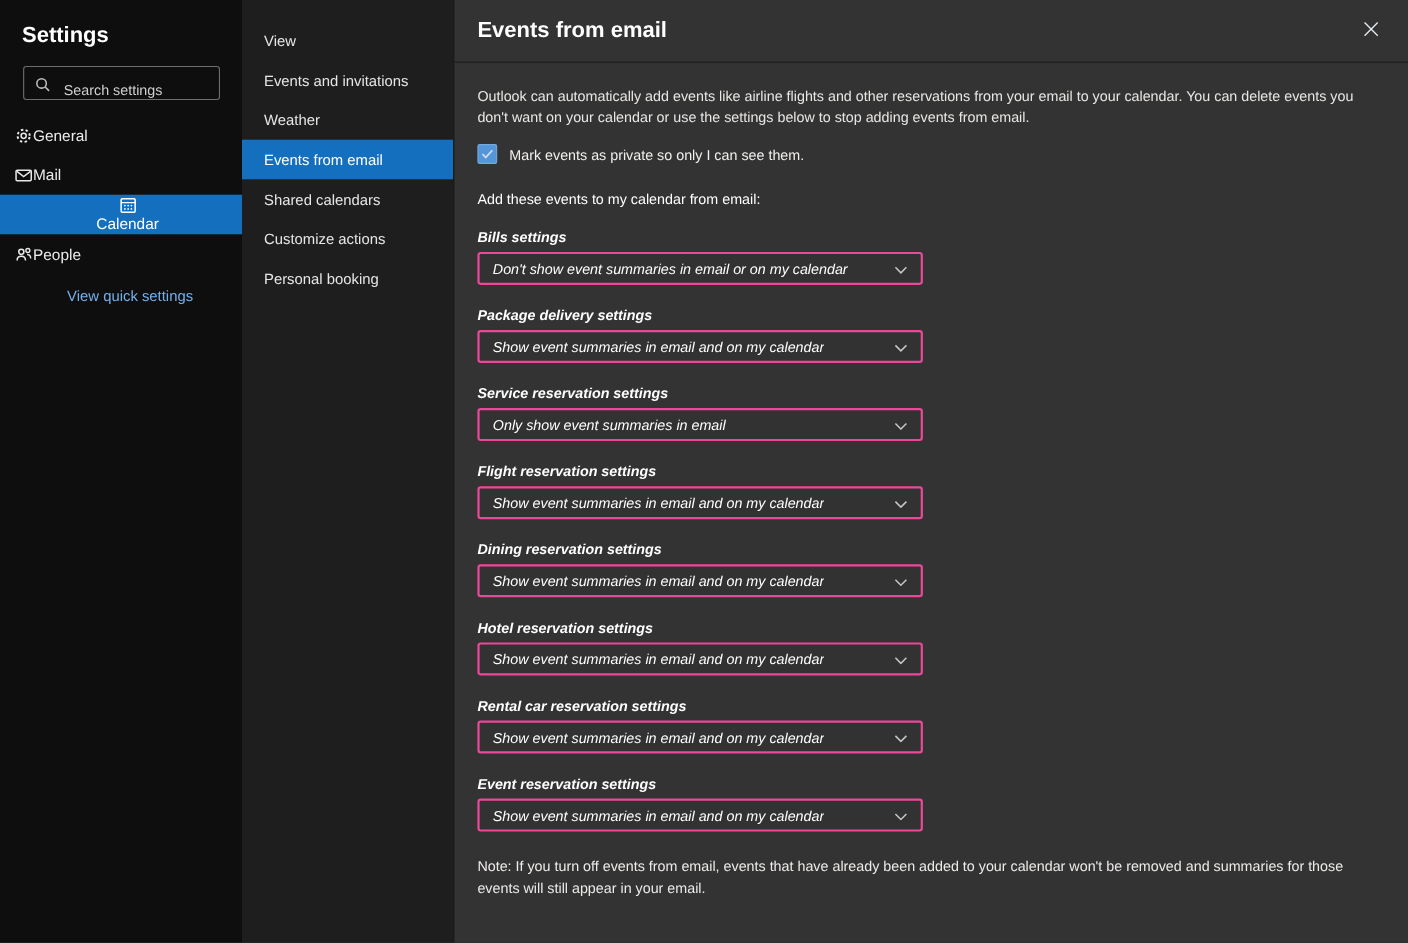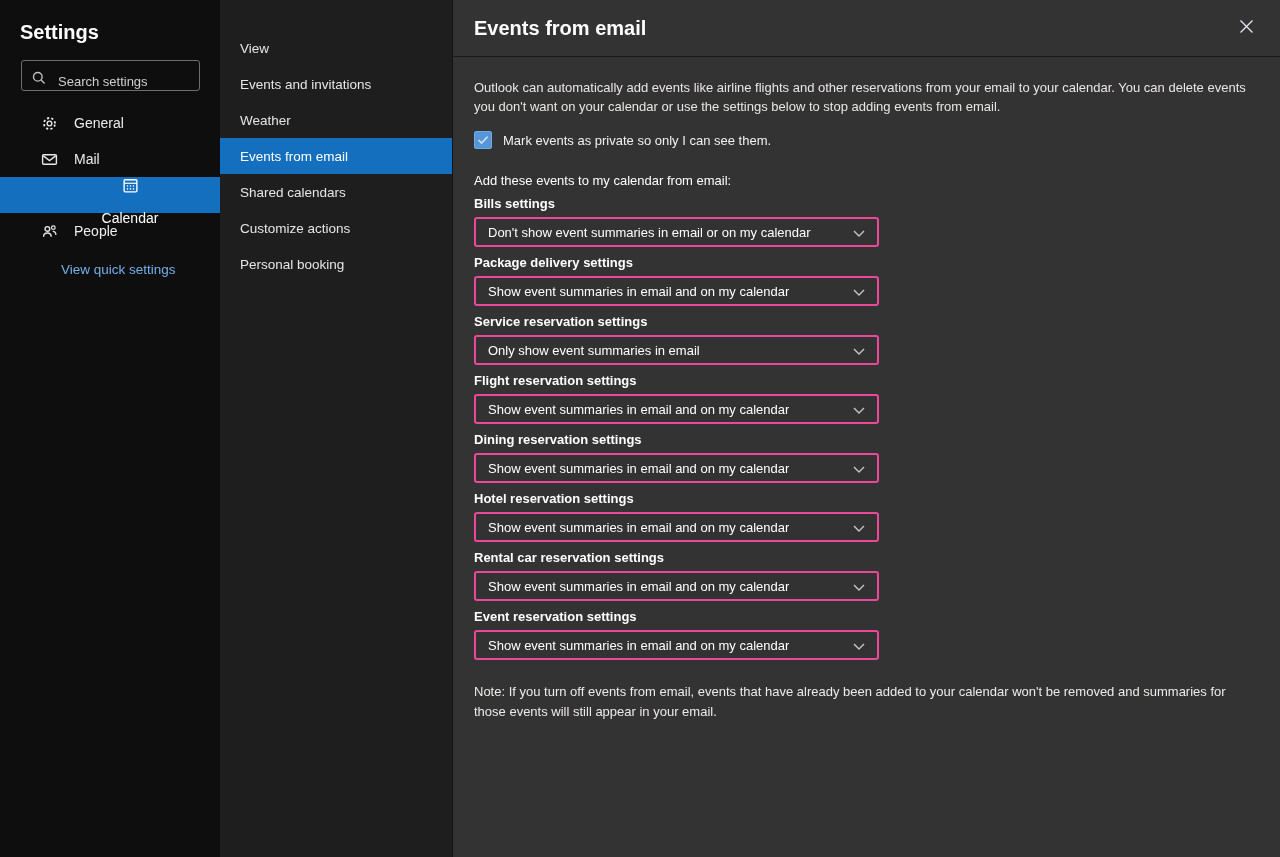--- a/index.html
+++ b/index.html
@@ -34,36 +34,36 @@
   }
   .search-box input {
     background:transparent; border:none; outline:none;
     color:#d6d6d6; font-size:13px; width:100%;
     font-family:"Liberation Sans", sans-serif;
   }
   .search-box input::placeholder { color:#cfcfcf; opacity:1; }
   .side-nav { margin-top:14px; }
   .side-item {
     height:36px; display:flex; align-items:center;
-    padding-left:40px; gap:16px;
+    padding-left:12px; 
     color:#ececec; font-size:14px; cursor:pointer;
   }
   .side-item .ic { width:18px; height:18px; display:flex; align-items:center; justify-content:center; }
   .side-item.selected { background:#1470be; color:#ffffff;flex-direction:column; }
   .quick-link {
     margin:13px 0 0 61px;
     color:#74b0ea; font-size:13.5px; cursor:pointer;
     display:inline-block;
   }
 
   
   .cat-nav {
-    width:232px; flex-shrink:0;
+    width:192px; flex-shrink:0;
     background:#1e1e1e;
-    padding-top:30px;
+    padding-top:19px;
     height:100%;
   }
   .cat-item {
     height:36px; display:flex; align-items:center;
     padding-left:20px;
     color:#e6e6e6; font-size:13.5px; cursor:pointer;
   }
   .cat-item.selected { background:#1470be; color:#ffffff; }
 
   
@@ -94,21 +94,21 @@
   .checkbox {
     width:18px; height:18px; flex-shrink:0;
     background:#5596d9;
     border:1px solid #74aadf;
     border-radius:2px;
     display:flex; align-items:center; justify-content:center;
     cursor:pointer;
   }
   .checkbox-label { color:#f2f1ef; }
   .section-heading { margin-top:10px; padding-top:14px; font-weight:400; color:#ffffff; font-size:13px; }
-  .field { margin-top:8px; }
+  .field { margin-top:20px;font-style:italic; }
   .field-label { font-weight:700; color:#ffffff; font-size:13px; margin-bottom:6px; }
   .select {
     width:405px; height:30px;
     border:2px solid #ec4899; border-radius:3px;
     background:#323232; color:#ffffff;
     display:flex; align-items:center; justify-content:space-between;
     padding:0 12px; font-size:13px; cursor:pointer;
   }
   .select .val { white-space:nowrap; overflow:hidden; text-overflow:ellipsis; }
   .note { margin-top:22px; line-height:20px; color:#edebe9; padding-bottom:30px; }

